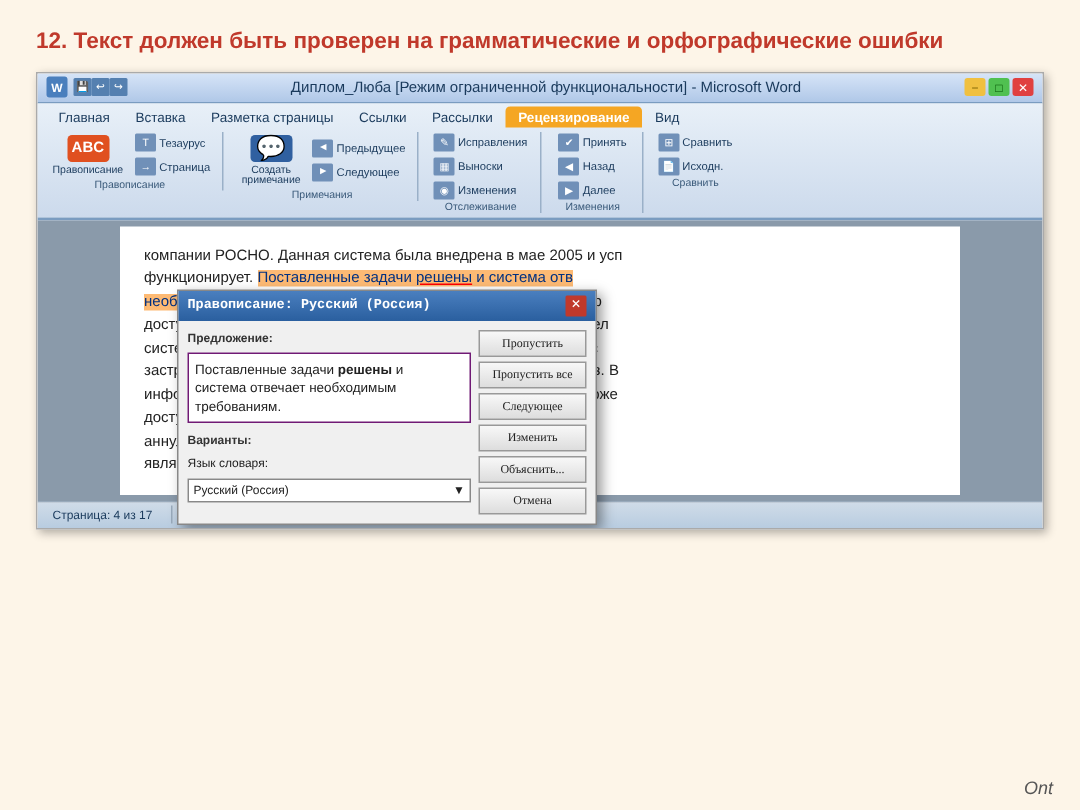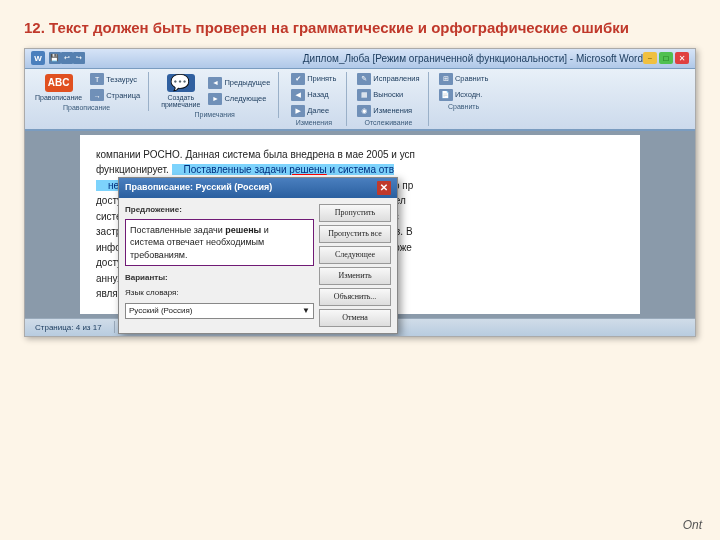--- a/index.html
+++ b/index.html
@@ -56,21 +56,21 @@
       margin-right: 4px;
       display: flex;
       align-items: center;
       justify-content: center;
       font-size: 8px;
       color: white;
       font-weight: bold;
     }
     .title-bar-text {
       flex: 1;
-      text-align: right;
+      text-align: center;
       font-size: 10px;
     }
     .title-bar-controls {
       display: flex;
       gap: 2px;
     }
     .tb-btn {
       width: 14px;
       height: 12px;
       display: flex;
@@ -212,23 +212,22 @@
       line-height: 1.5;
       color: #222;
       position: relative;
     }
     .doc-text {
       font-size: 10px;
       line-height: 1.55;
       text-align: justify;
     }
     .highlight-blue {
-      background: #7dd3fc;
+      background: #fdba74;
       color: #003080;
-      padding-left: 12px;
     }
     .underline-red {
       text-decoration: underline;
       text-decoration-color: red;
     }
 
     
     .spell-dialog {
       position: absolute;
       top: 42px;
@@ -242,20 +241,21 @@
     }
     .spell-dialog-title {
       background: linear-gradient(to bottom, #4a7fbf, #2a5f9f);
       color: white;
       padding: 3px 6px;
       font-size: 9px;
       font-weight: bold;
       display: flex;
       justify-content: space-between;
       align-items: flex-start;
+      font-family: Liberation Mono, monospace;
     }
     .spell-dialog-close {
       color: white;
       font-size: 10px;
       cursor: pointer;
       background: #c0392b;
       width: 14px; height: 14px;
       display: flex; align-items: center; justify-content: center;
       border-radius: 1px;
     }
@@ -370,20 +370,29 @@
       <div class="quick-icon">↪</div>
       <div class="title-bar-text">Диплом_Люба [Режим ограниченной функциональности] - Microsoft Word</div>
       <div class="title-bar-controls">
         <div class="tb-btn minimize">−</div>
         <div class="tb-btn maximize">□</div>
         <div class="tb-btn close">✕</div>
       </div>
     </div>
 
     <div class="ribbon">
+      <div class="ribbon-tabs">
+        <div class="ribbon-tab">Главная</div>
+        <div class="ribbon-tab">Вставка</div>
+        <div class="ribbon-tab">Разметка страницы</div>
+        <div class="ribbon-tab">Ссылки</div>
+        <div class="ribbon-tab">Рассылки</div>
+        <div class="ribbon-tab active">Рецензирование</div>
+        <div class="ribbon-tab">Вид</div>
+      </div>
 
       <div class="ribbon-content">
 
         <div class="ribbon-group">
           <div class="ribbon-group-buttons">
             <div class="big-btn">
               <div class="big-btn-icon abc">ABC</div>
               <span style="font-size:7px;">Правописание</span>
             </div>
             <div class="small-btns">
@@ -416,51 +425,51 @@
                 <span>Следующее</span>
               </div>
             </div>
           </div>
           <div class="ribbon-group-label">Примечания</div>
         </div>
 
         <div class="ribbon-group">
           <div class="small-btns">
             <div class="small-btn">
+              <div class="small-btn-icon">✎</div>
+              <span>Исправления</span>
+            </div>
+            <div class="small-btn">
+              <div class="small-btn-icon">▦</div>
+              <span>Выноски</span>
+            </div>
+            <div class="small-btn">
+              <div class="small-btn-icon">◉</div>
+              <span>Изменения</span>
+            </div>
+          </div>
+          <div class="ribbon-group-label">Отслеживание</div>
+        </div>
+
+        <div class="ribbon-group">
+          <div class="small-btns">
+            <div class="small-btn">
               <div class="small-btn-icon">✔</div>
               <span>Принять</span>
             </div>
             <div class="small-btn">
               <div class="small-btn-icon">◀</div>
               <span>Назад</span>
             </div>
             <div class="small-btn">
               <div class="small-btn-icon">▶</div>
               <span>Далее</span>
             </div>
           </div>
           <div class="ribbon-group-label">Изменения</div>
-        </div>
-
-        <div class="ribbon-group">
-          <div class="small-btns">
-            <div class="small-btn">
-              <div class="small-btn-icon">✎</div>
-              <span>Исправления</span>
-            </div>
-            <div class="small-btn">
-              <div class="small-btn-icon">▦</div>
-              <span>Выноски</span>
-            </div>
-            <div class="small-btn">
-              <div class="small-btn-icon">◉</div>
-              <span>Изменения</span>
-            </div>
-          </div>
-          <div class="ribbon-group-label">Отслеживание</div>
         </div>
 
         <div class="ribbon-group">
           <div class="small-btns">
             <div class="small-btn">
               <div class="small-btn-icon">⊞</div>
               <span>Сравнить</span>
             </div>
             <div class="small-btn">
               <div class="small-btn-icon">📄</div>

